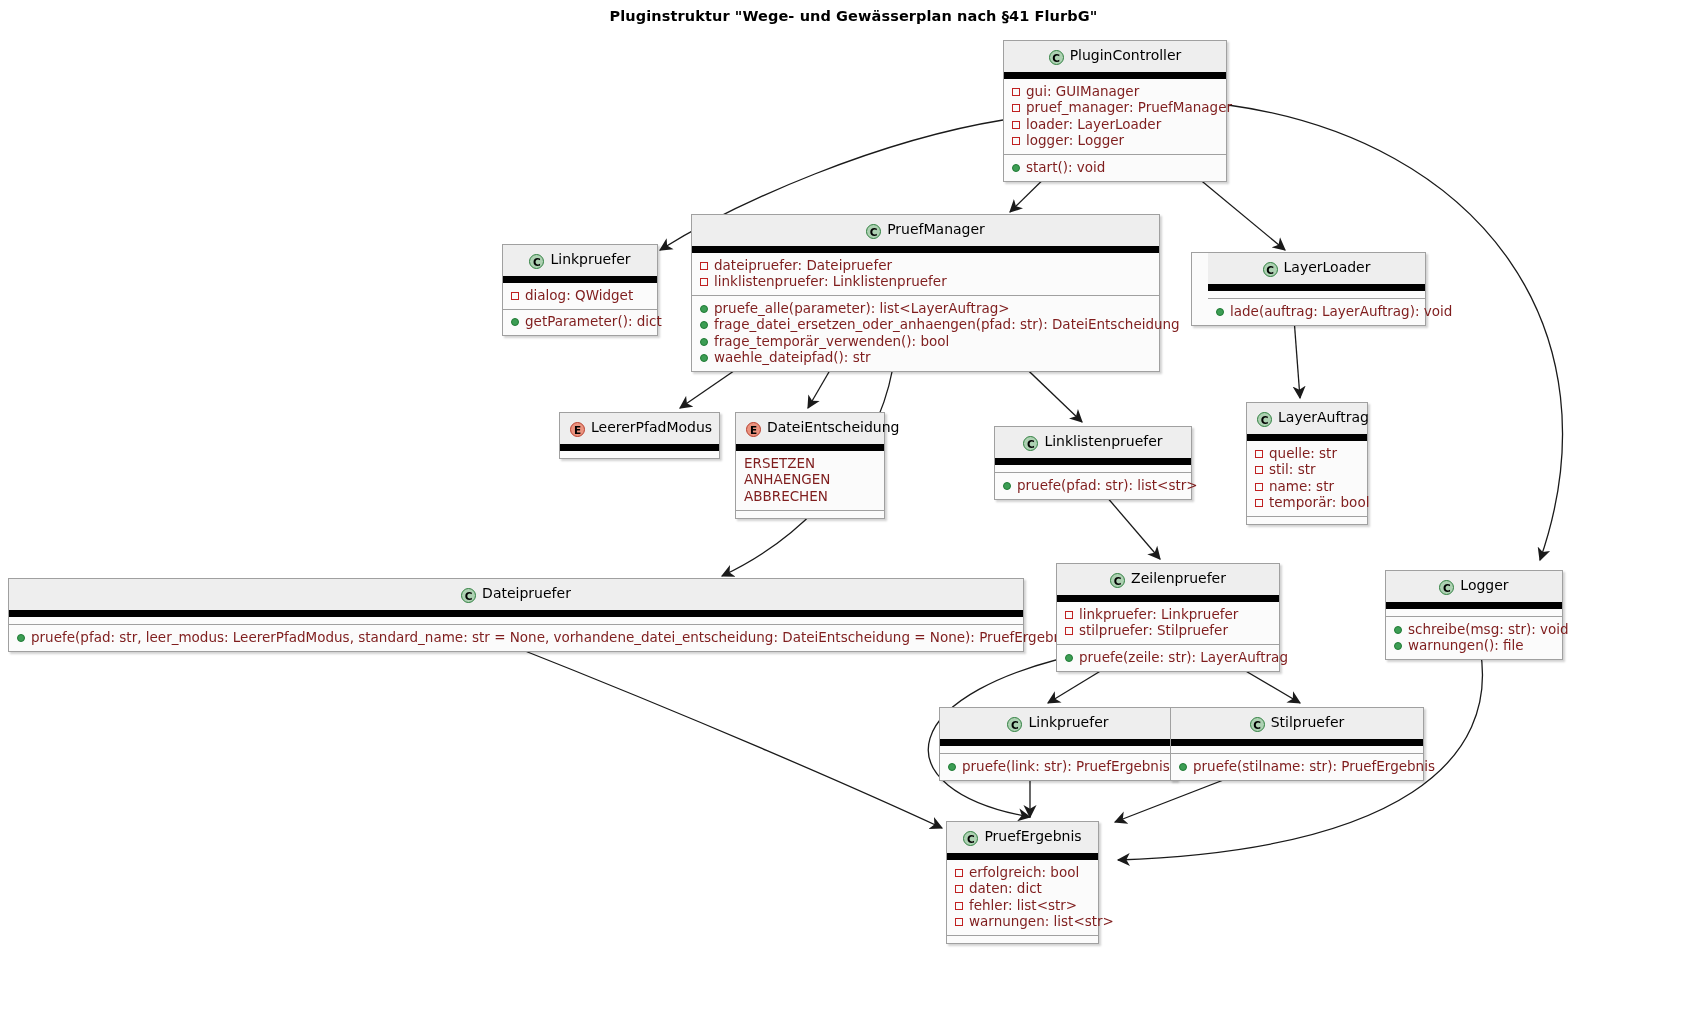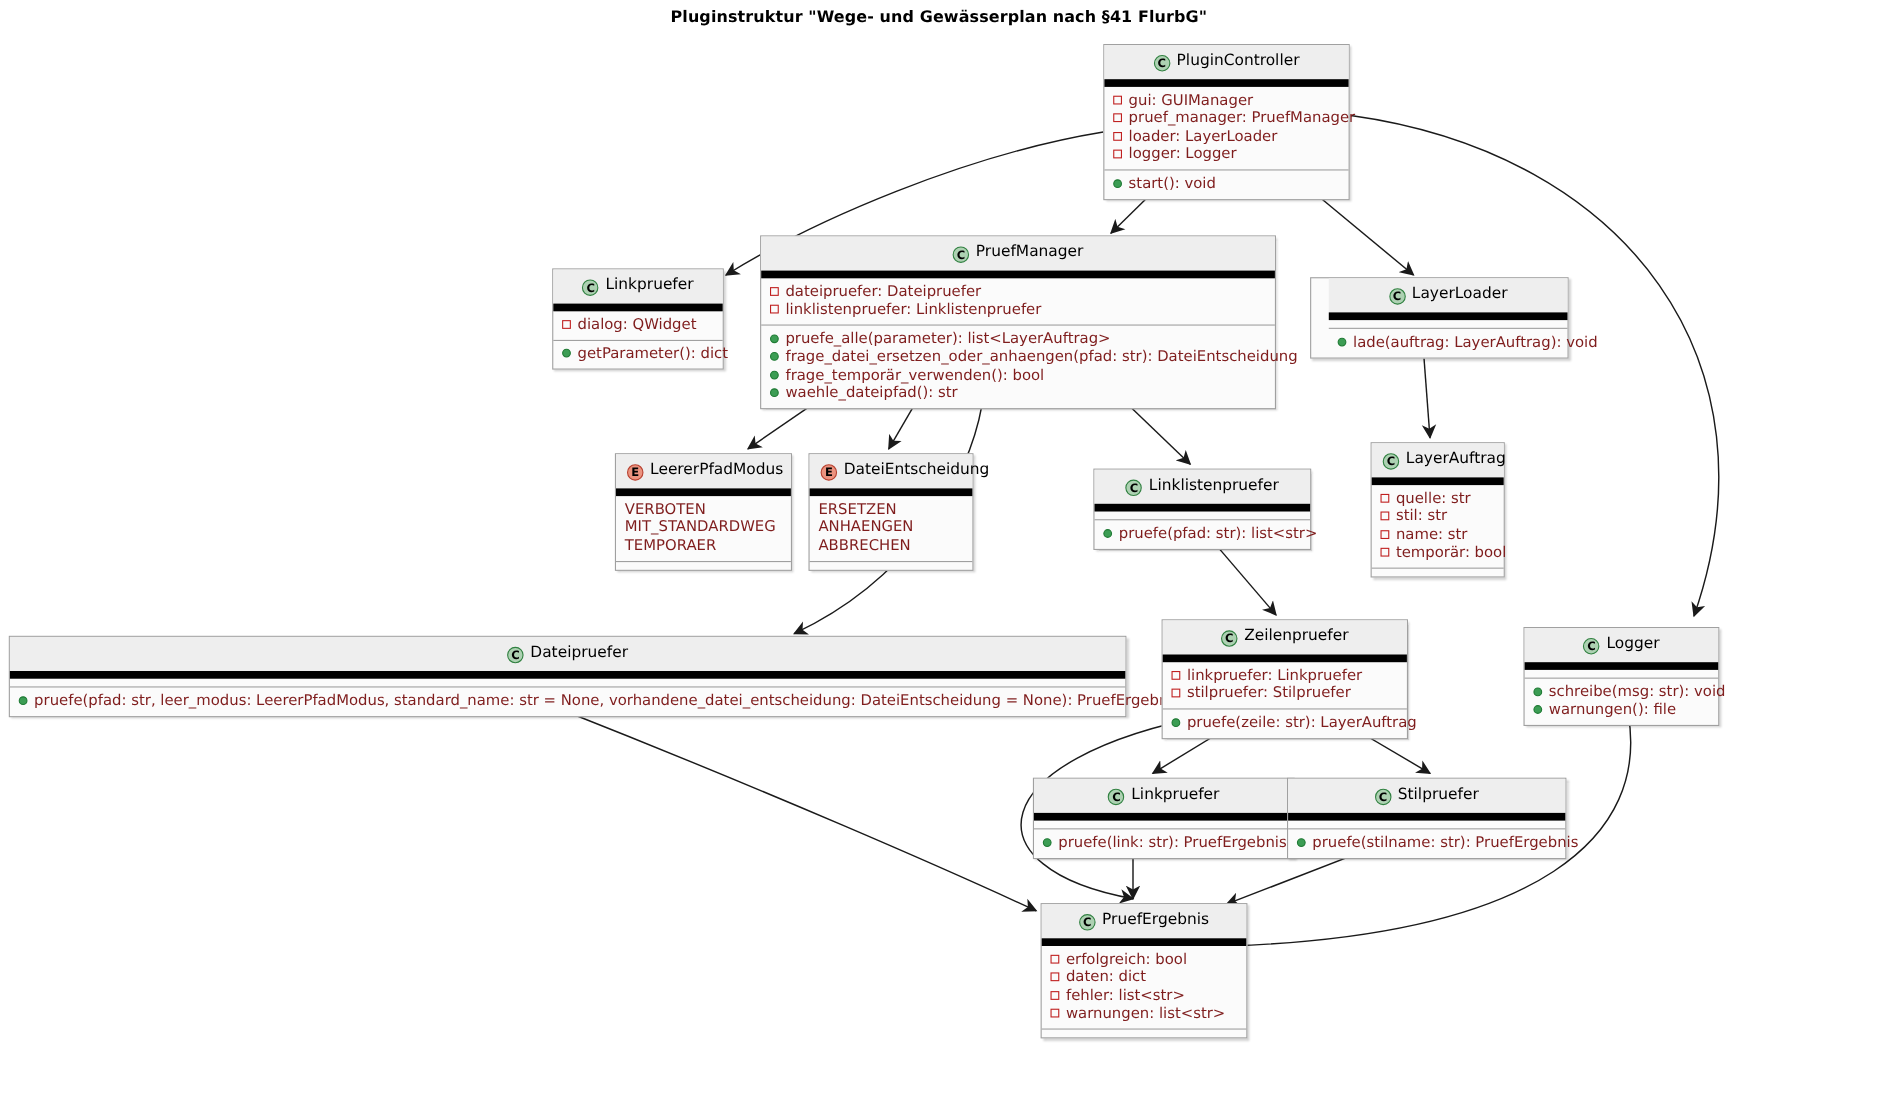--- a/index.html
+++ b/index.html
@@ -200,25 +200,20 @@
     </div>
     <div class="uml-class" style="left: 1191px; top: 252px; width: 235px; padding-left: 16px;">
       <div class="uml-header"><span class="uml-stereo c">C</span><span>LayerLoader</span></div>
       <div class="uml-compartment empty"></div>
       <div class="uml-compartment">
         <div class="uml-row"><span class="vis public"></span><span>lade(auftrag: LayerAuftrag): void</span></div>
       </div>
     </div>
     <div class="uml-class" style="left: 559px; top: 412px; width: 161px;">
       <div class="uml-header"><span class="uml-stereo e">E</span><span>LeererPfadModus</span></div>
-      <div class="uml-compartment">
-        <div class="uml-row"><span class="vis none"></span><span>VERBOTEN</span></div>
-        <div class="uml-row"><span class="vis none"></span><span>MIT_STANDARDWEG</span></div>
-        <div class="uml-row"><span class="vis none"></span><span>TEMPORAER</span></div>
-      </div>
       <div class="uml-compartment empty"></div>
     </div>
     <div class="uml-class" style="left: 735px; top: 412px; width: 150px;">
       <div class="uml-header"><span class="uml-stereo e">E</span><span>DateiEntscheidung</span></div>
       <div class="uml-compartment">
         <div class="uml-row"><span class="vis none"></span><span>ERSETZEN</span></div>
         <div class="uml-row"><span class="vis none"></span><span>ANHAENGEN</span></div>
         <div class="uml-row"><span class="vis none"></span><span>ABBRECHEN</span></div>
       </div>
       <div class="uml-compartment empty"></div>
@@ -272,21 +267,21 @@
         <div class="uml-row"><span class="vis public"></span><span>pruefe(link: str): PruefErgebnis</span></div>
       </div>
     </div>
     <div class="uml-class" style="left: 1170px; top: 707px; width: 254px;">
       <div class="uml-header"><span class="uml-stereo c">C</span><span>Stilpruefer</span></div>
       <div class="uml-compartment empty"></div>
       <div class="uml-compartment">
         <div class="uml-row"><span class="vis public"></span><span>pruefe(stilname: str): PruefErgebnis</span></div>
       </div>
     </div>
-    <div class="uml-class" style="left: 946px; top: 821px; width: 188px;">
+    <div class="uml-class" style="left: 946px; top: 821px; width: 153px;">
       <div class="uml-header"><span class="uml-stereo c">C</span><span>PruefErgebnis</span></div>
       <div class="uml-compartment">
         <div class="uml-row"><span class="vis private"></span><span>erfolgreich: bool</span></div>
         <div class="uml-row"><span class="vis private"></span><span>daten: dict</span></div>
         <div class="uml-row"><span class="vis private"></span><span>fehler: list&lt;str&gt;</span></div>
         <div class="uml-row"><span class="vis private"></span><span>warnungen: list&lt;str&gt;</span></div>
       </div>
       <div class="uml-compartment empty"></div>
     </div>
   </div>

